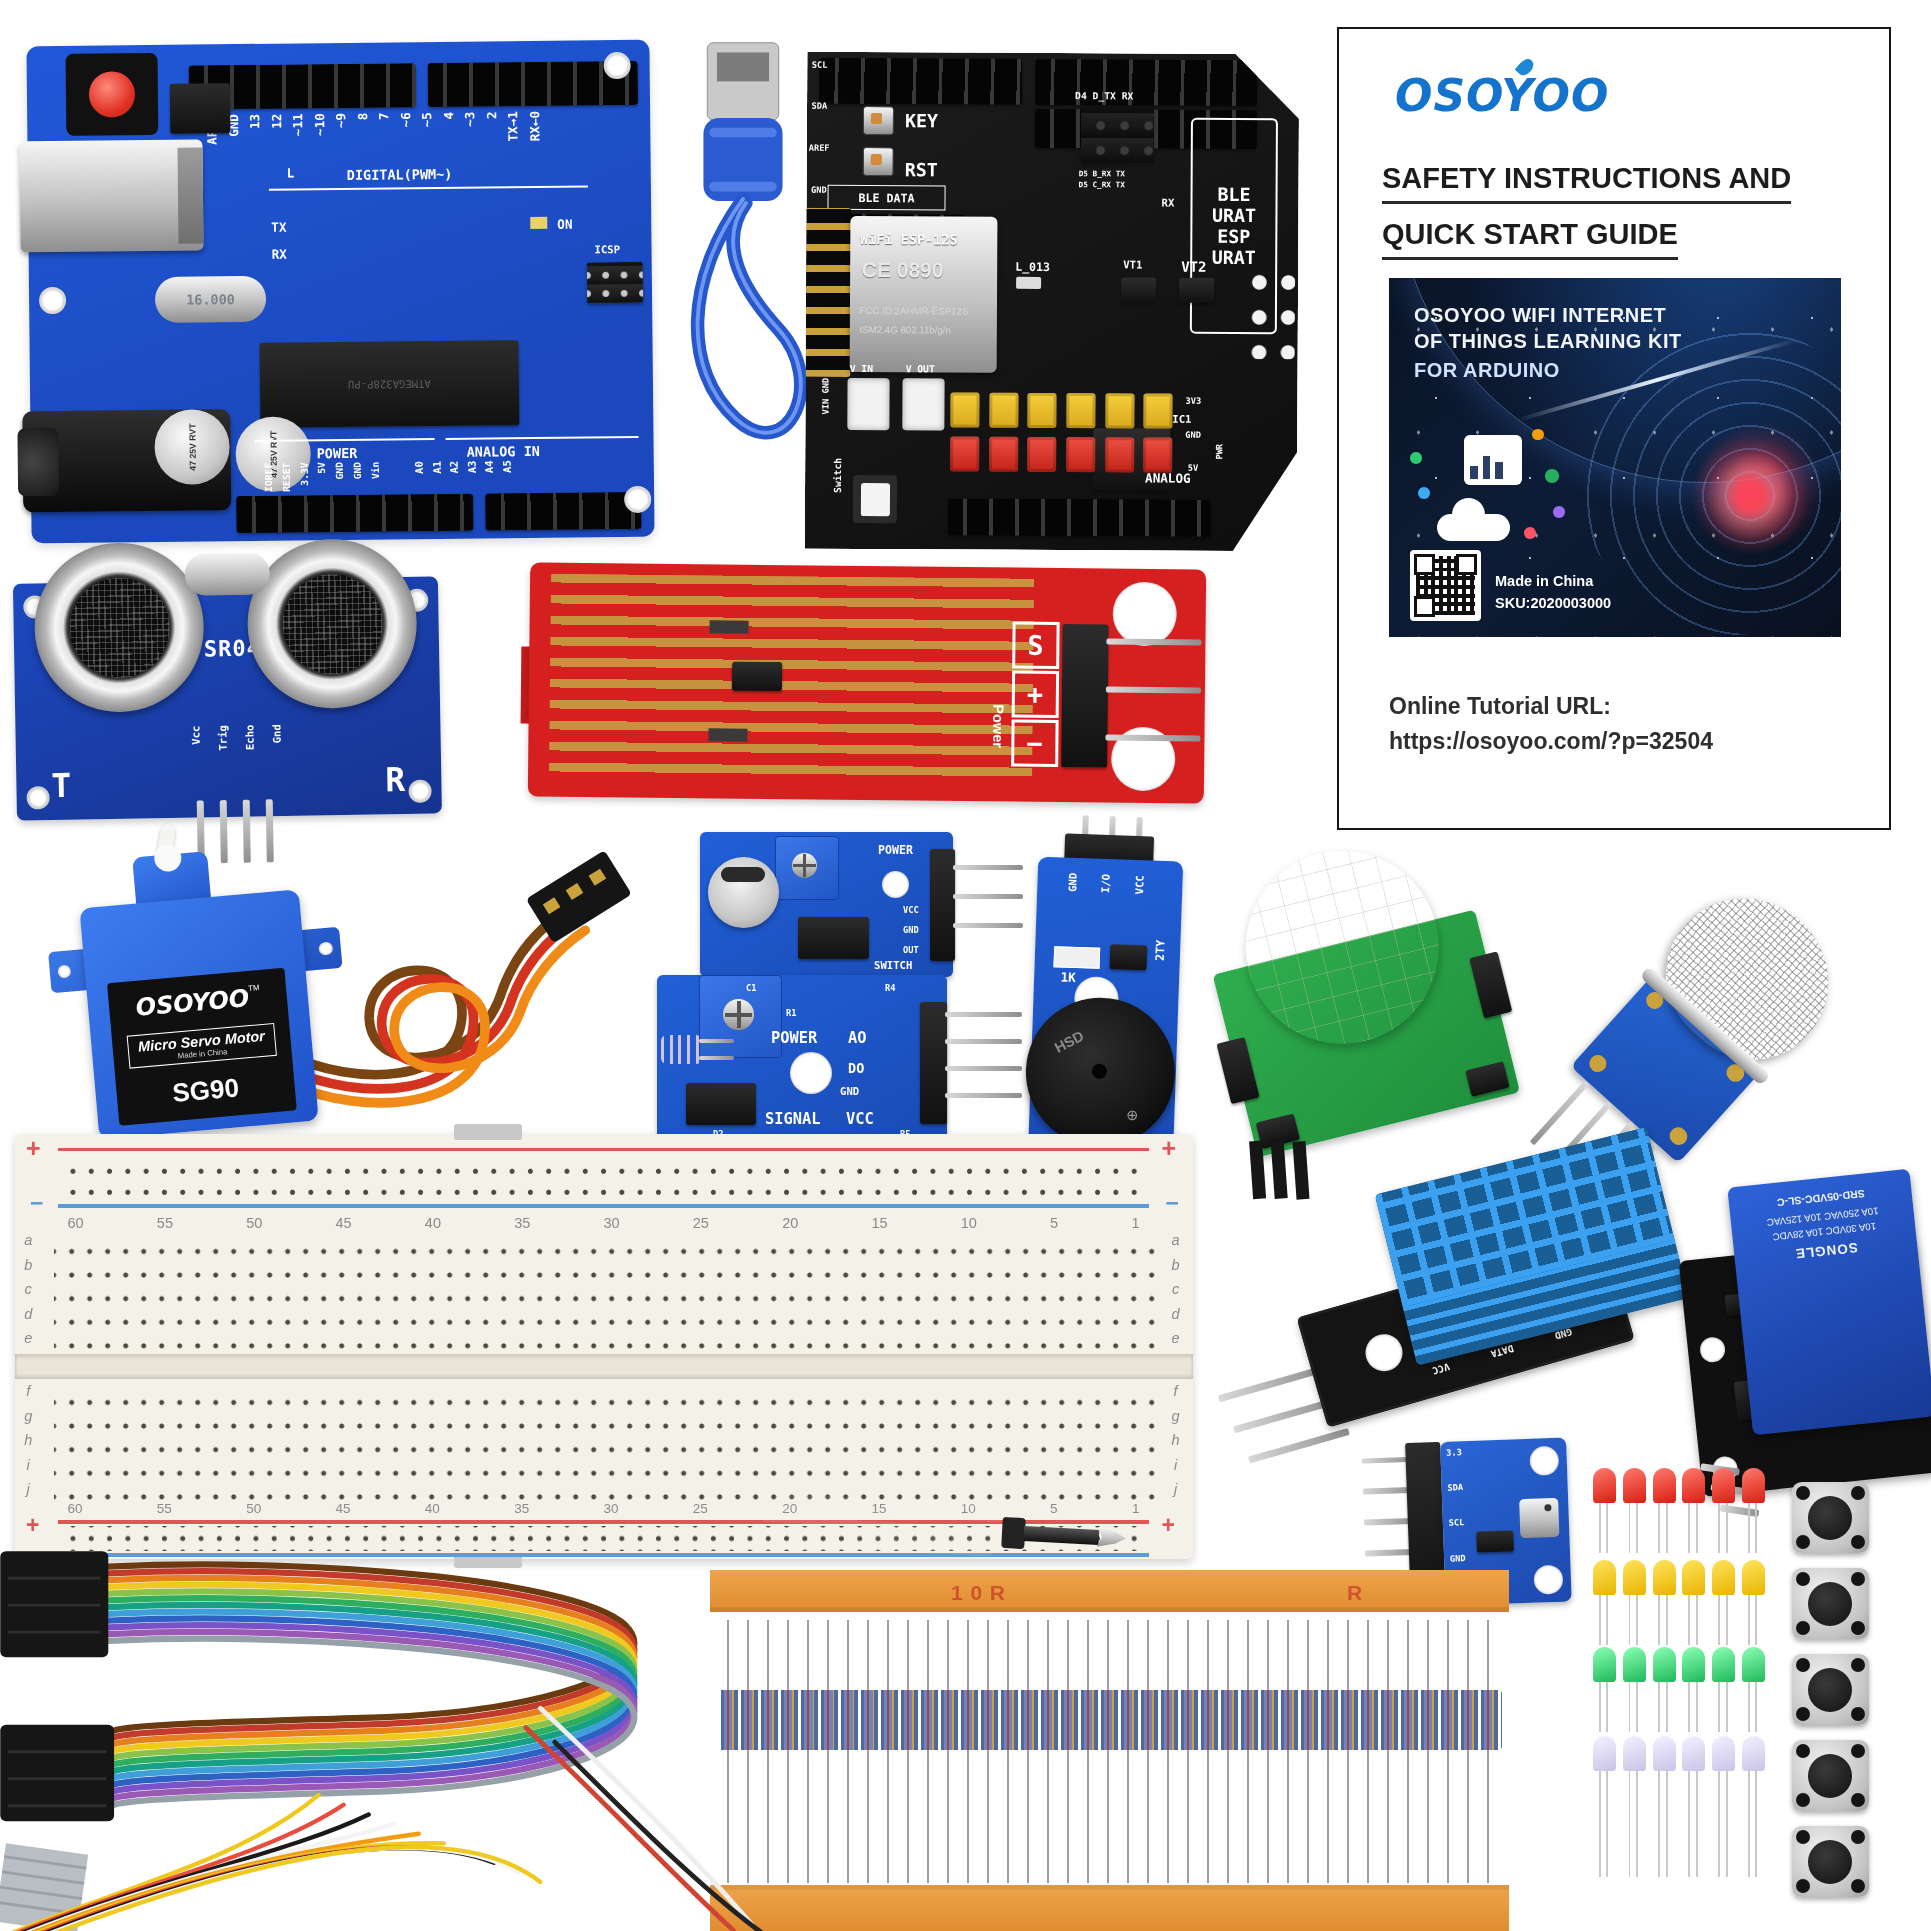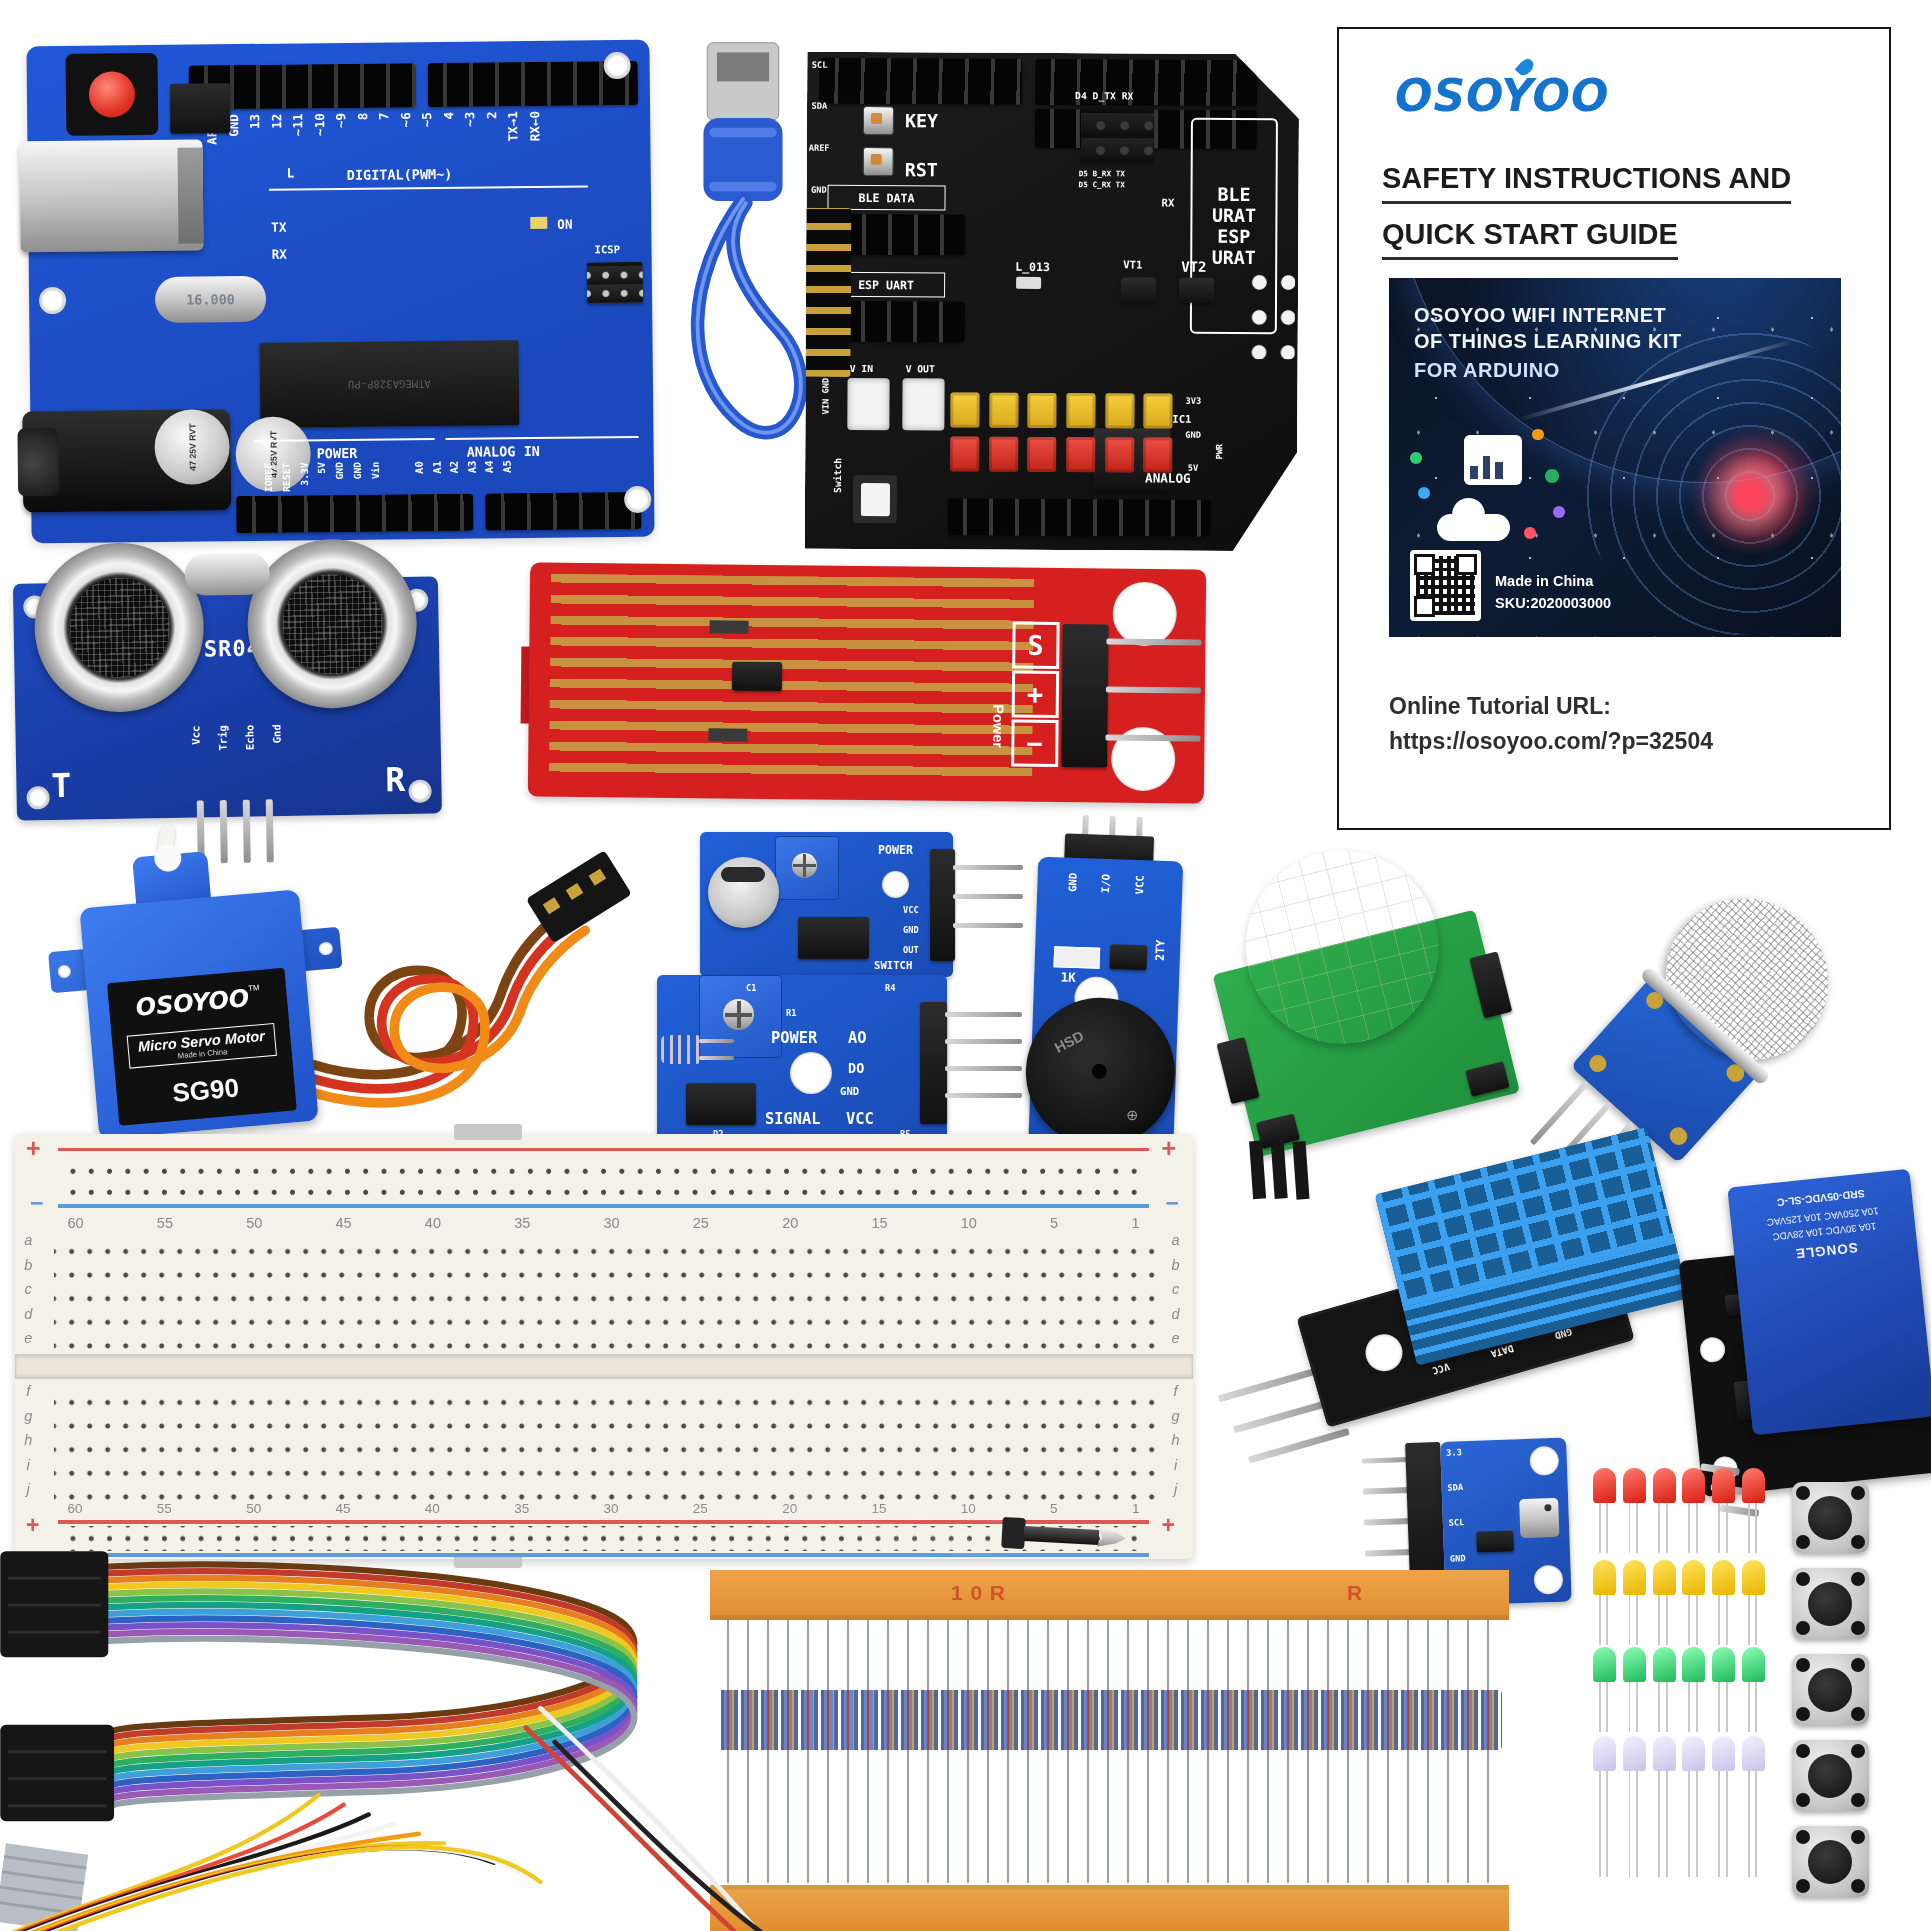--- a/index.html
+++ b/index.html
@@ -155,20 +155,26 @@
       </div>
     <div class="c pcb" style="left:355px;top:143px;font-size:10.6px;">RX</div>
     <div class="c boxlabel col-list" style="left:384px;top:64px;width:83px;height:193px;border-width:2.9px;border-radius:5.8px;font-size:18.3px;padding:9.7px 0;">
         <span>BLE</span>
         <span>URAT</span>
         <span>ESP</span>
         <span>URAT</span>
       </div>
 
     <div class="c" style="left:-13.5px;top:156px;width:58px;height:169px;background-color:#0a0a0a;background-image:repeating-linear-gradient(0deg,#c8a03c 0 6.8px,transparent 6.8px 21px);border-radius:3.9px;"></div>
+    <div class="c metal" style="left:44px;top:164px;width:147px;height:156px;border-radius:5.8px;box-shadow:0 1.9px 4.8px rgba(0,0,0,.5);">
+      <div class="pcb" style="position:absolute;left:9.7px;top:15.4px;font-size:13.5px;color:#fdfdfd;text-shadow:0 1px 1px #666;">WiFi ESP-12S</div>
+      <div style="position:absolute;left:11.6px;top:42px;font-size:21px;font-weight:bold;color:#e9e9e9;text-shadow:0 1px 1px #777;">CE 0890</div>
+      <div style="position:absolute;left:9.7px;top:89px;font-size:9.7px;color:#d6d6d6;">FCC ID:2AHMR-ESP12S</div>
+      <div style="position:absolute;left:9.7px;top:108px;font-size:9.7px;color:#d6d6d6;">ISM2.4G 802.11b/g/n</div>
+    </div>
     <div class="c pcb" style="left:209px;top:207px;font-size:11.6px;">L_013</div>
     <div class="c" style="left:210px;top:224px;width:25px;height:11.6px;background:#dcdcdc;border-radius:1.9px;"></div>
     <div class="c pcb" style="left:317px;top:205px;font-size:10.6px;">VT1</div>
     <div class="c pcb" style="left:375px;top:205px;font-size:14px;">VT2</div>
     <div class="c chip" style="left:315px;top:224px;width:35px;height:25px;"></div>
     <div class="c chip" style="left:373px;top:224px;width:35px;height:25px;"></div>
     <div class="c" style="left:433px;top:205px;width:56px;height:100px;background-image:radial-gradient(circle,#f2f2f2 6.8px,transparent 7.7px);background-size:29px 35px;background-position:5.8px 5.8px;"></div>
     <div class="c pcb" style="left:367px;top:359px;font-size:10.6px;">IC1</div>
     <div class="c chip" style="left:288px;top:375px;width:77px;height:62px;"></div>
     <div class="c pcb" style="left:44px;top:311px;font-size:9.7px;">V IN</div>
@@ -639,21 +645,21 @@
       <div class="c hole" style="left:89px;top:7.7px;width:29px;height:29px;"></div>
       <div class="c hole" style="left:89px;top:127px;width:29px;height:29px;"></div>
       <div class="c metal" style="left:77px;top:60px;width:39px;height:39px;border-radius:4.8px;">
         <div class="c" style="left:25px;top:5.8px;width:6.8px;height:6.8px;background:#333;border-radius:50%;"></div>
       </div>
       <div class="c chip" style="left:33px;top:91px;width:37px;height:21px;"></div>
     </div>
   </div>
 
   <div class="c" id="resistors" style="left:710px;top:1566px;width:799px;height:370px;z-index:2;">
-    <div class="c" style="left:0;top:3.9px;width:799px;height:50px;background:linear-gradient(180deg,#eda44c,#e08c2e);box-shadow:inset 0 -4.8px 0 rgba(0,0,0,.08);">
+    <div class="c" style="left:0;top:3.9px;width:799px;height:42px;background:linear-gradient(180deg,#eda44c,#e08c2e);box-shadow:inset 0 -4.8px 0 rgba(0,0,0,.08);">
       <span class="c" style="left:241px;top:11.6px;font-size:21px;font-weight:bold;color:rgba(190,30,30,.55);letter-spacing:7.7px;">10R</span>
       <span class="c" style="left:637px;top:11.6px;font-size:21px;font-weight:bold;color:rgba(190,30,30,.55);">R</span>
     </div>
     <div class="c" style="left:7.7px;top:54px;width:784px;height:263px;background-image:repeating-linear-gradient(90deg,transparent 0 8.7px,#9aa0a6 8.7px 10.6px,transparent 10.6px 20px);"></div>
     <div class="c" style="left:7.7px;top:124px;width:784px;height:60px;background-image:repeating-linear-gradient(90deg,transparent 0 2.9px,#51679f 2.9px 5.8px,#6c86c4 5.8px 8.7px,#a8433a 8.7px 10.6px,#6c86c4 10.6px 14.5px,#caa33c 14.5px 16.4px,#51679f 16.4px 20px);border-radius:3.9px;"></div>
     <div class="c" style="left:0;top:319px;width:799px;height:48px;background:linear-gradient(180deg,#eda44c,#e08c2e);box-shadow:inset 0 4.8px 0 rgba(0,0,0,.08);"></div>
   </div>
 
   <div class="c" id="leds" style="left:1593px;top:1468px;width:198px;height:454px;">
 

